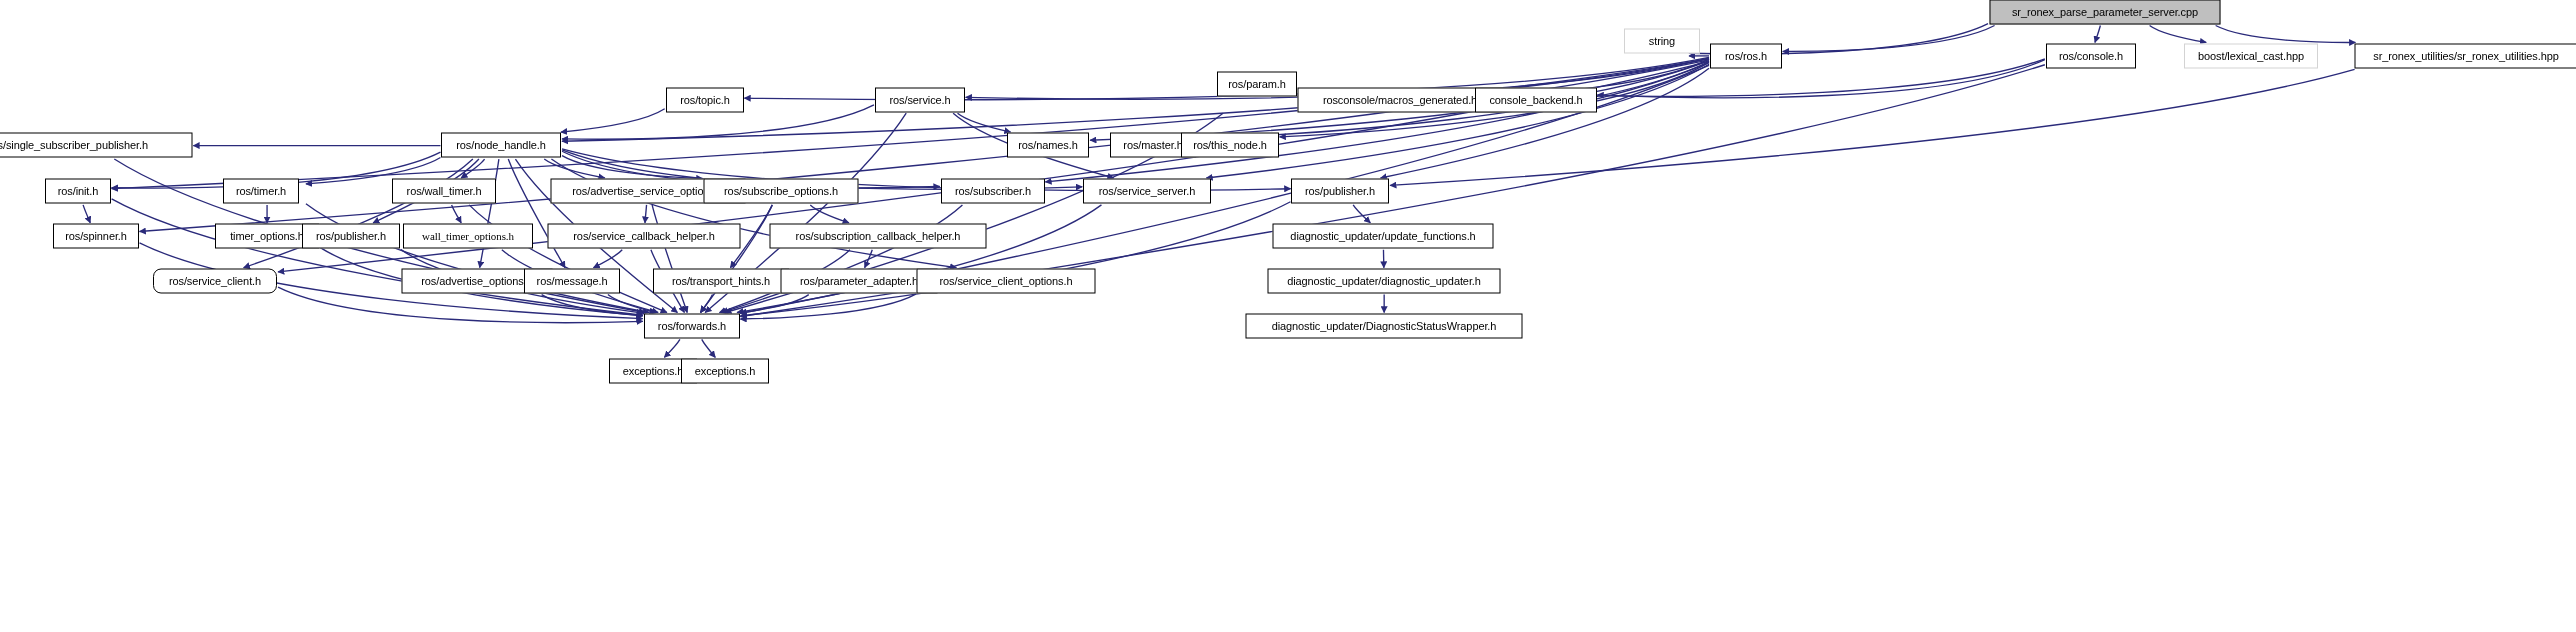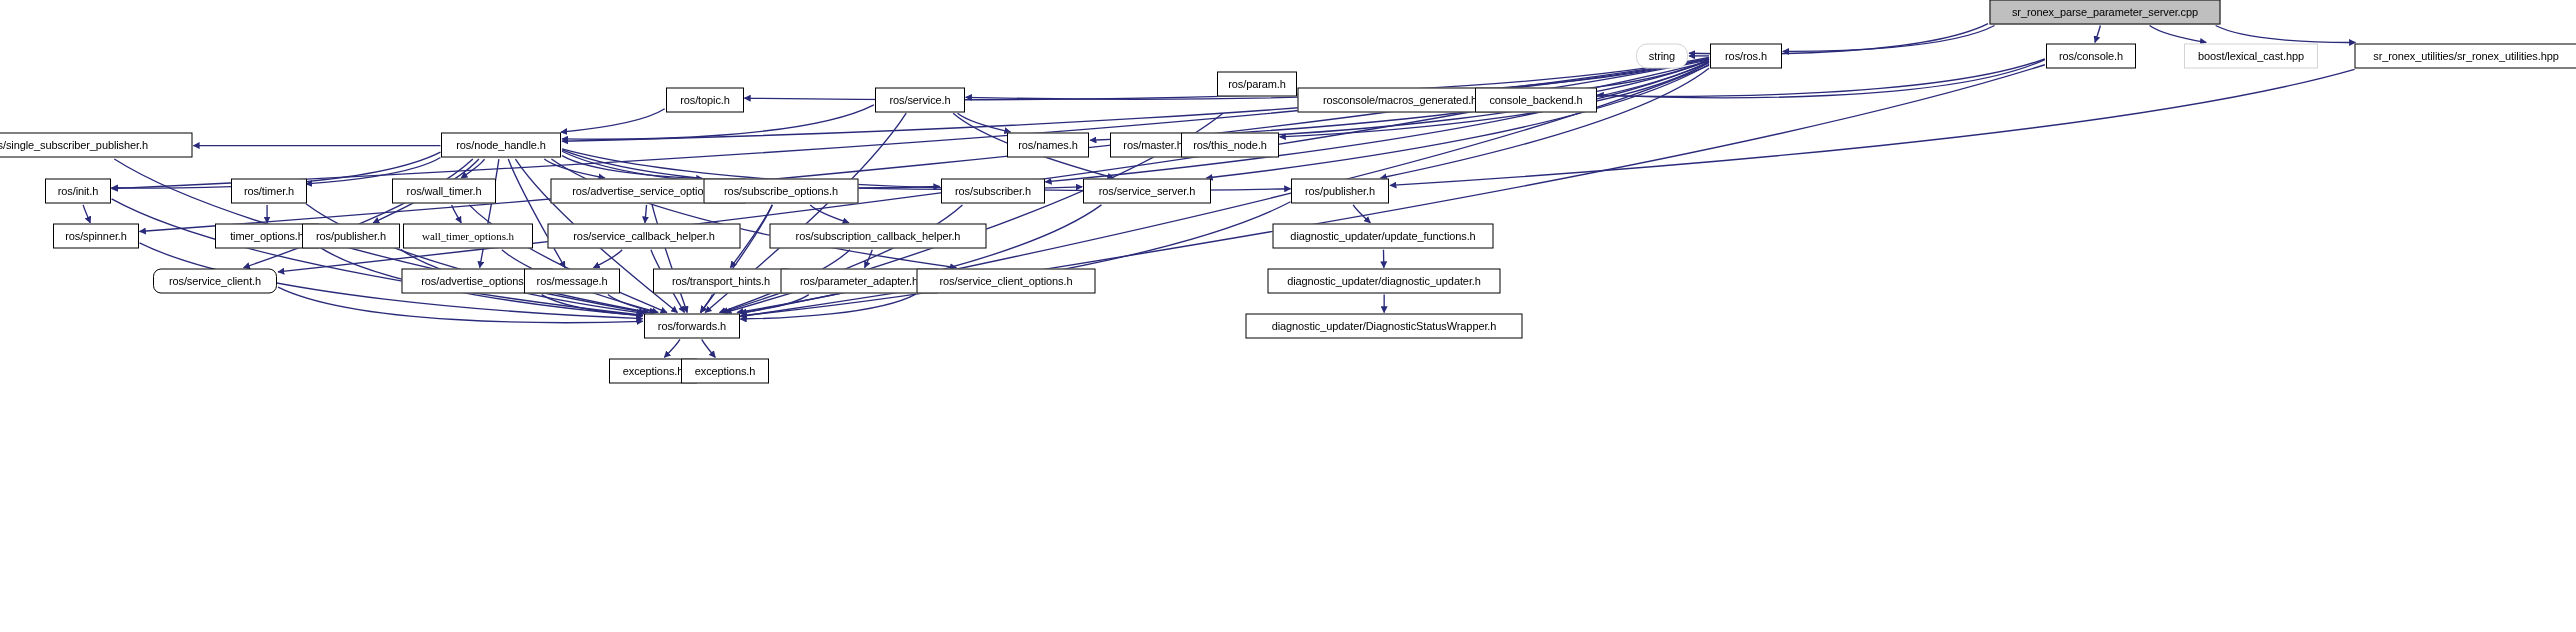--- a/index.html
+++ b/index.html
@@ -139,21 +139,21 @@
         <path d="M 1388.3 250.5 C 1388.384 255.032, 1388.6 264.0128, 1388.7 268.5" marker-end="url(#arrow)"></path>
         <path d="M 1389 295.5 C 1389 300, 1389 309, 1389 313.5" marker-end="url(#arrow)"></path>
         <path d="M 682.3 340.5 C 679.024 346.248, 670.6 354.4992, 666.7 358.5" marker-end="url(#arrow)"></path>
         <path d="M 704.2 340.5 C 707.056 346.08799999999997, 714.4 354.4352, 717.8 358.5" marker-end="url(#arrow)"></path>
       </g>
   </svg>
   <div id="node-layer">
       <div class="node root" style="left: 2105px; top: 12px; width: 231px;">
         <span>sr_ronex_parse_parameter_server.cpp</span>
       </div>
-      <div class="node sys" style="left: 1662px; top: 56px; width: 52px; border-radius: 11px;">
+      <div class="node sys" style="left: 1662px; top: 41px; width: 76px;">
         <span>string</span>
       </div>
       <div class="node" style="left: 1746px; top: 56px; width: 72px;">
         <span>ros/ros.h</span>
       </div>
       <div class="node" style="left: 2091px; top: 56px; width: 90px;">
         <span>ros/console.h</span>
       </div>
       <div class="node sys" style="left: 2251px; top: 56px; width: 134px;">
         <span>boost/lexical_cast.hpp</span>
@@ -187,21 +187,21 @@
       </div>
       <div class="node" style="left: 1153px; top: 145px; width: 86px;">
         <span>ros/master.h</span>
       </div>
       <div class="node" style="left: 1230px; top: 145px; width: 98px;">
         <span>ros/this_node.h</span>
       </div>
       <div class="node" style="left: 78px; top: 191px; width: 66px;">
         <span>ros/init.h</span>
       </div>
-      <div class="node" style="left: 269px; top: 191px; width: 76px;">
+      <div class="node" style="left: 261px; top: 191px; width: 76px;">
         <span>ros/timer.h</span>
       </div>
       <div class="node" style="left: 444px; top: 191px; width: 104px;">
         <span>ros/wall_timer.h</span>
       </div>
       <div class="node" style="left: 648px; top: 191px; width: 195px;">
         <span>ros/advertise_service_options.h</span>
       </div>
       <div class="node" style="left: 781px; top: 191px; width: 155px;">
         <span>ros/subscribe_options.h</span>

